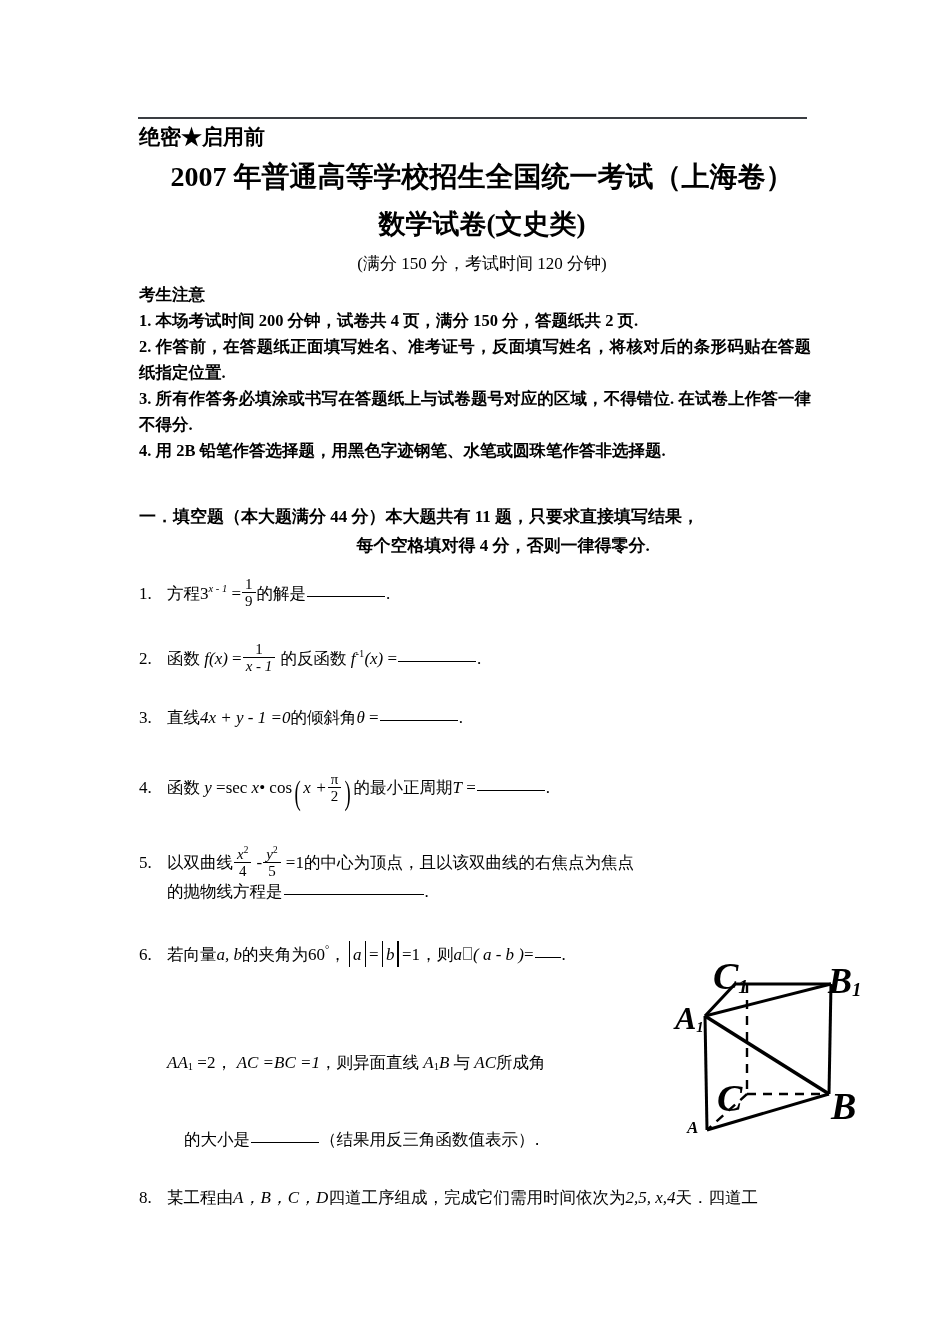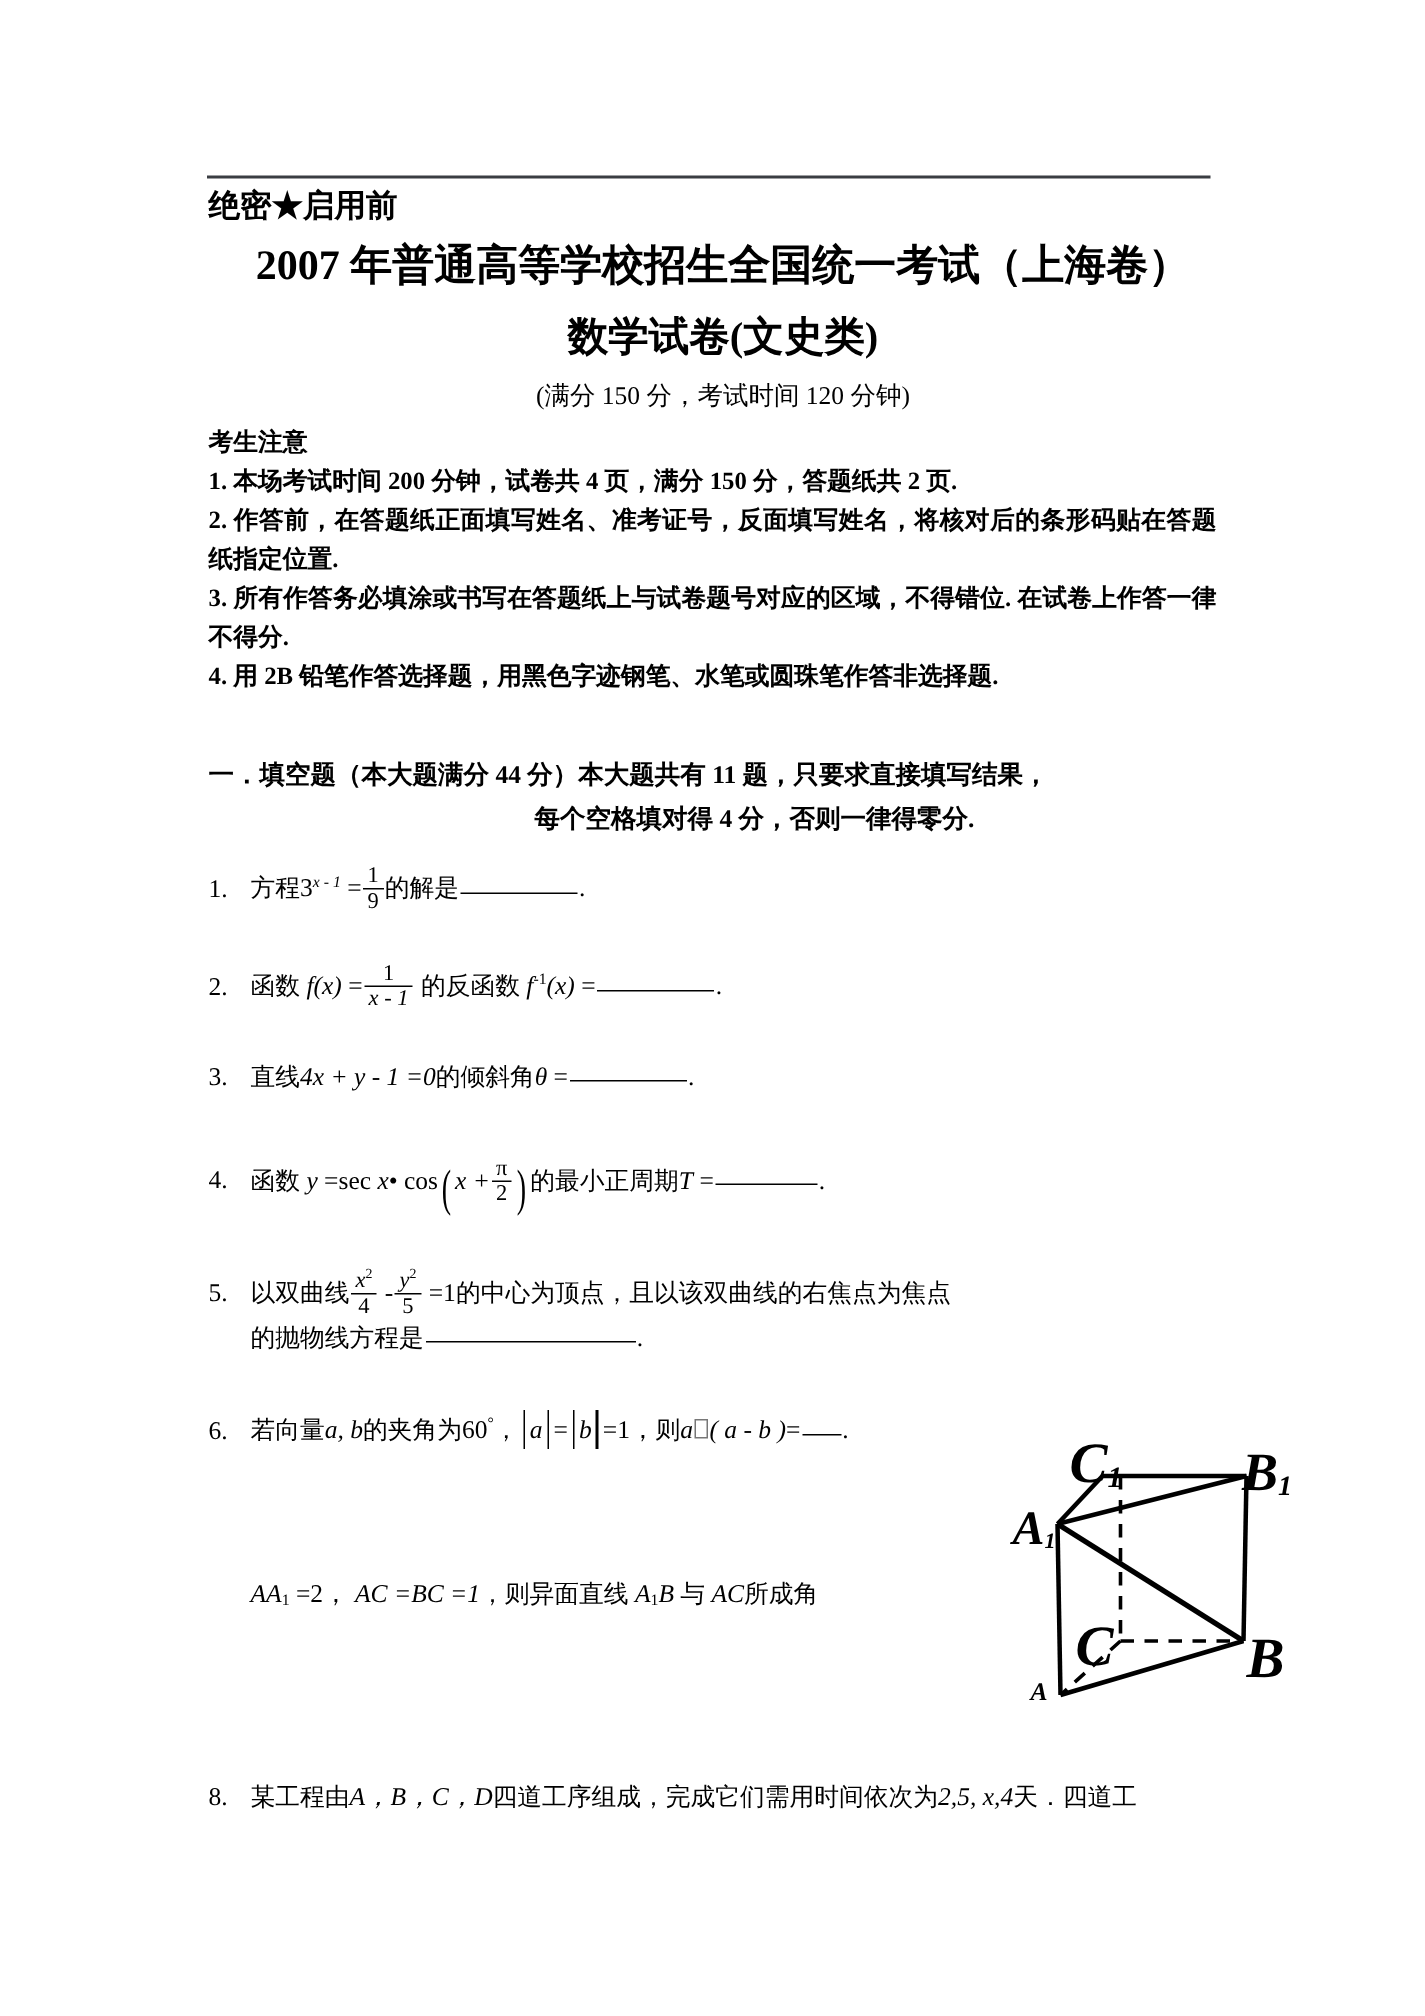--- a/index.html
+++ b/index.html
@@ -254,20 +254,23 @@
   </div>
 
   <div class="q" style="left:139px; top:1050px;">
     <span class="qnum"></span><span class="mathit">AA</span><span class="sub">1</span>
     <span class="mathrm">=2，</span>
     <span class="mathit">AC =BC =1</span><span class="cjk">，则异面直线</span>
     <span class="mathit">A</span><span class="sub">1</span><span class="mathit">B</span>
     <span class="cjk">与</span>
     <span class="mathit">AC</span><span class="cjk">所成角</span>
   </div>
+  <div class="q" style="left:139px; top:1127px;">
+    <span class="qnum" style="width:45px;"></span><span class="cjk">的大小是</span><span class="blank-m"></span><span class="cjk">（结果用反三角函数值表示）.</span>
+  </div>
 
   <div class="q" style="left:139px; top:1185px;">
     <span class="qnum">8.</span><span class="cjk">某工程由</span><span class="mathit">A，B，C，D</span><span class="cjk">四道工序组成，完成它们需用时间依次为</span><span class="mathit">2,5, x,4</span><span class="cjk">天．四道工</span>
   </div>
 
   <div class="figure">
     <svg width="215" height="180" viewBox="0 0 215 180">
 
       <line x1="62" y1="12" x2="158" y2="12" stroke="#000" stroke-width="3"></line>
 

